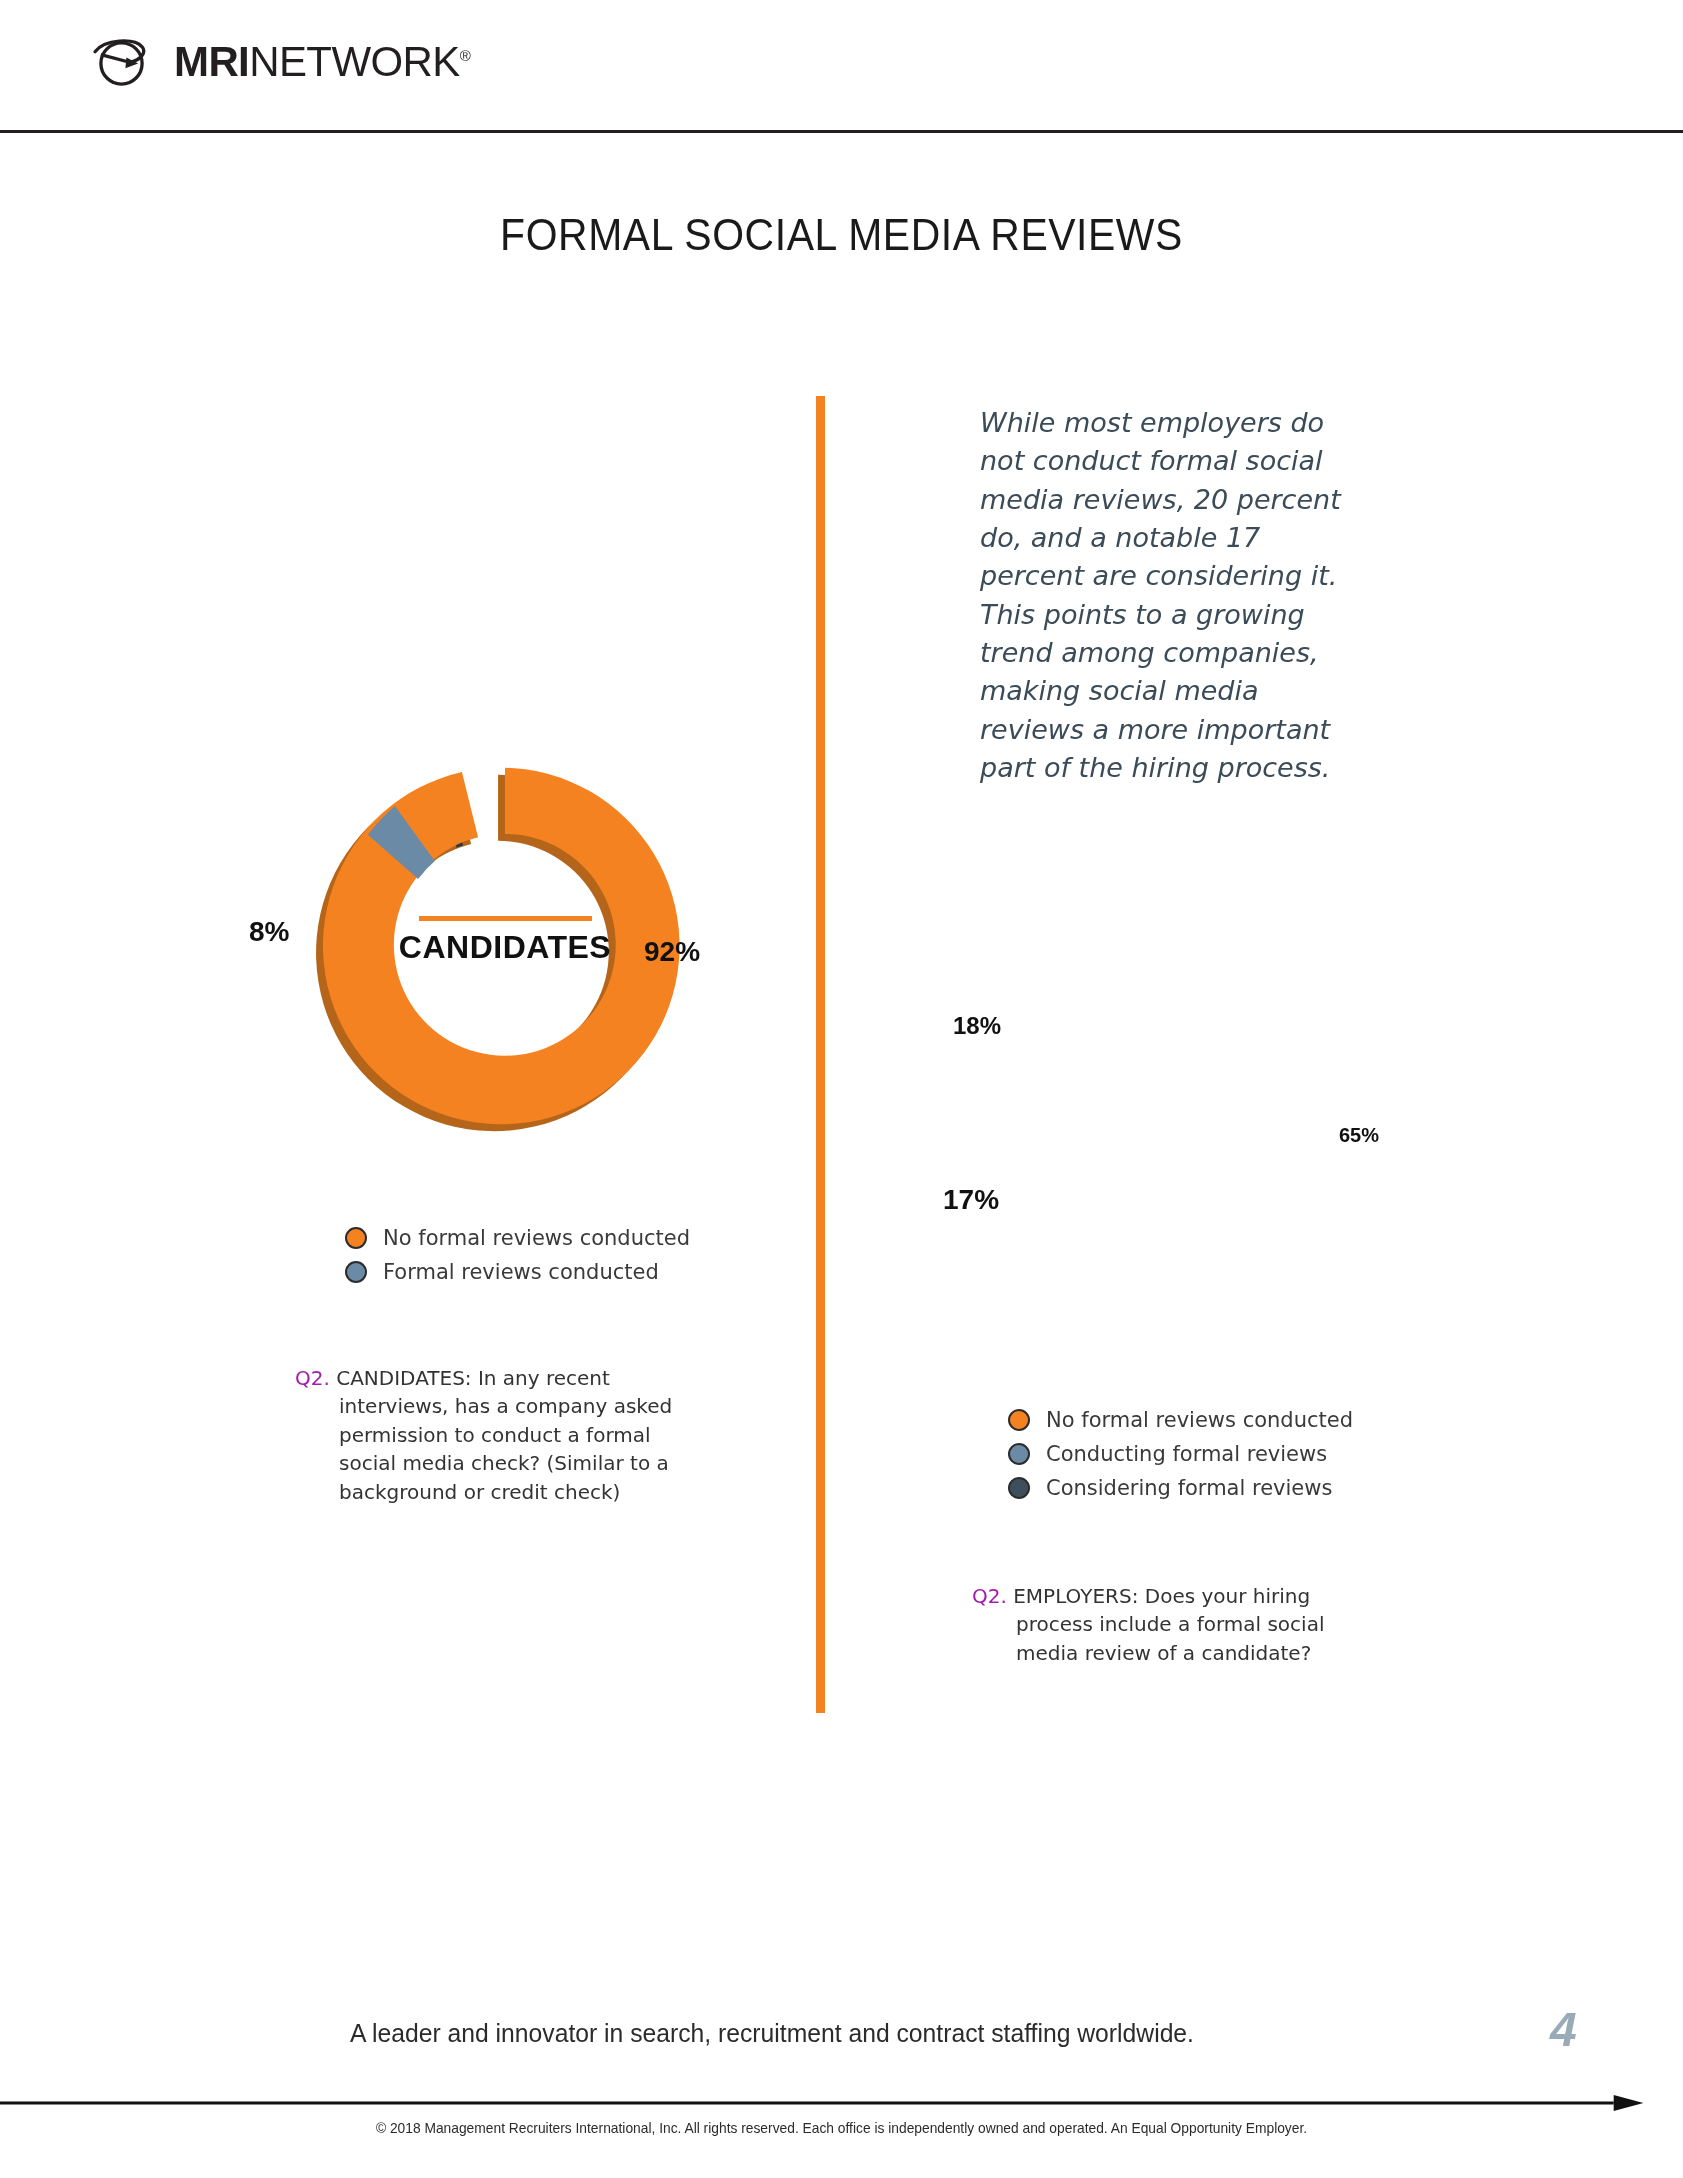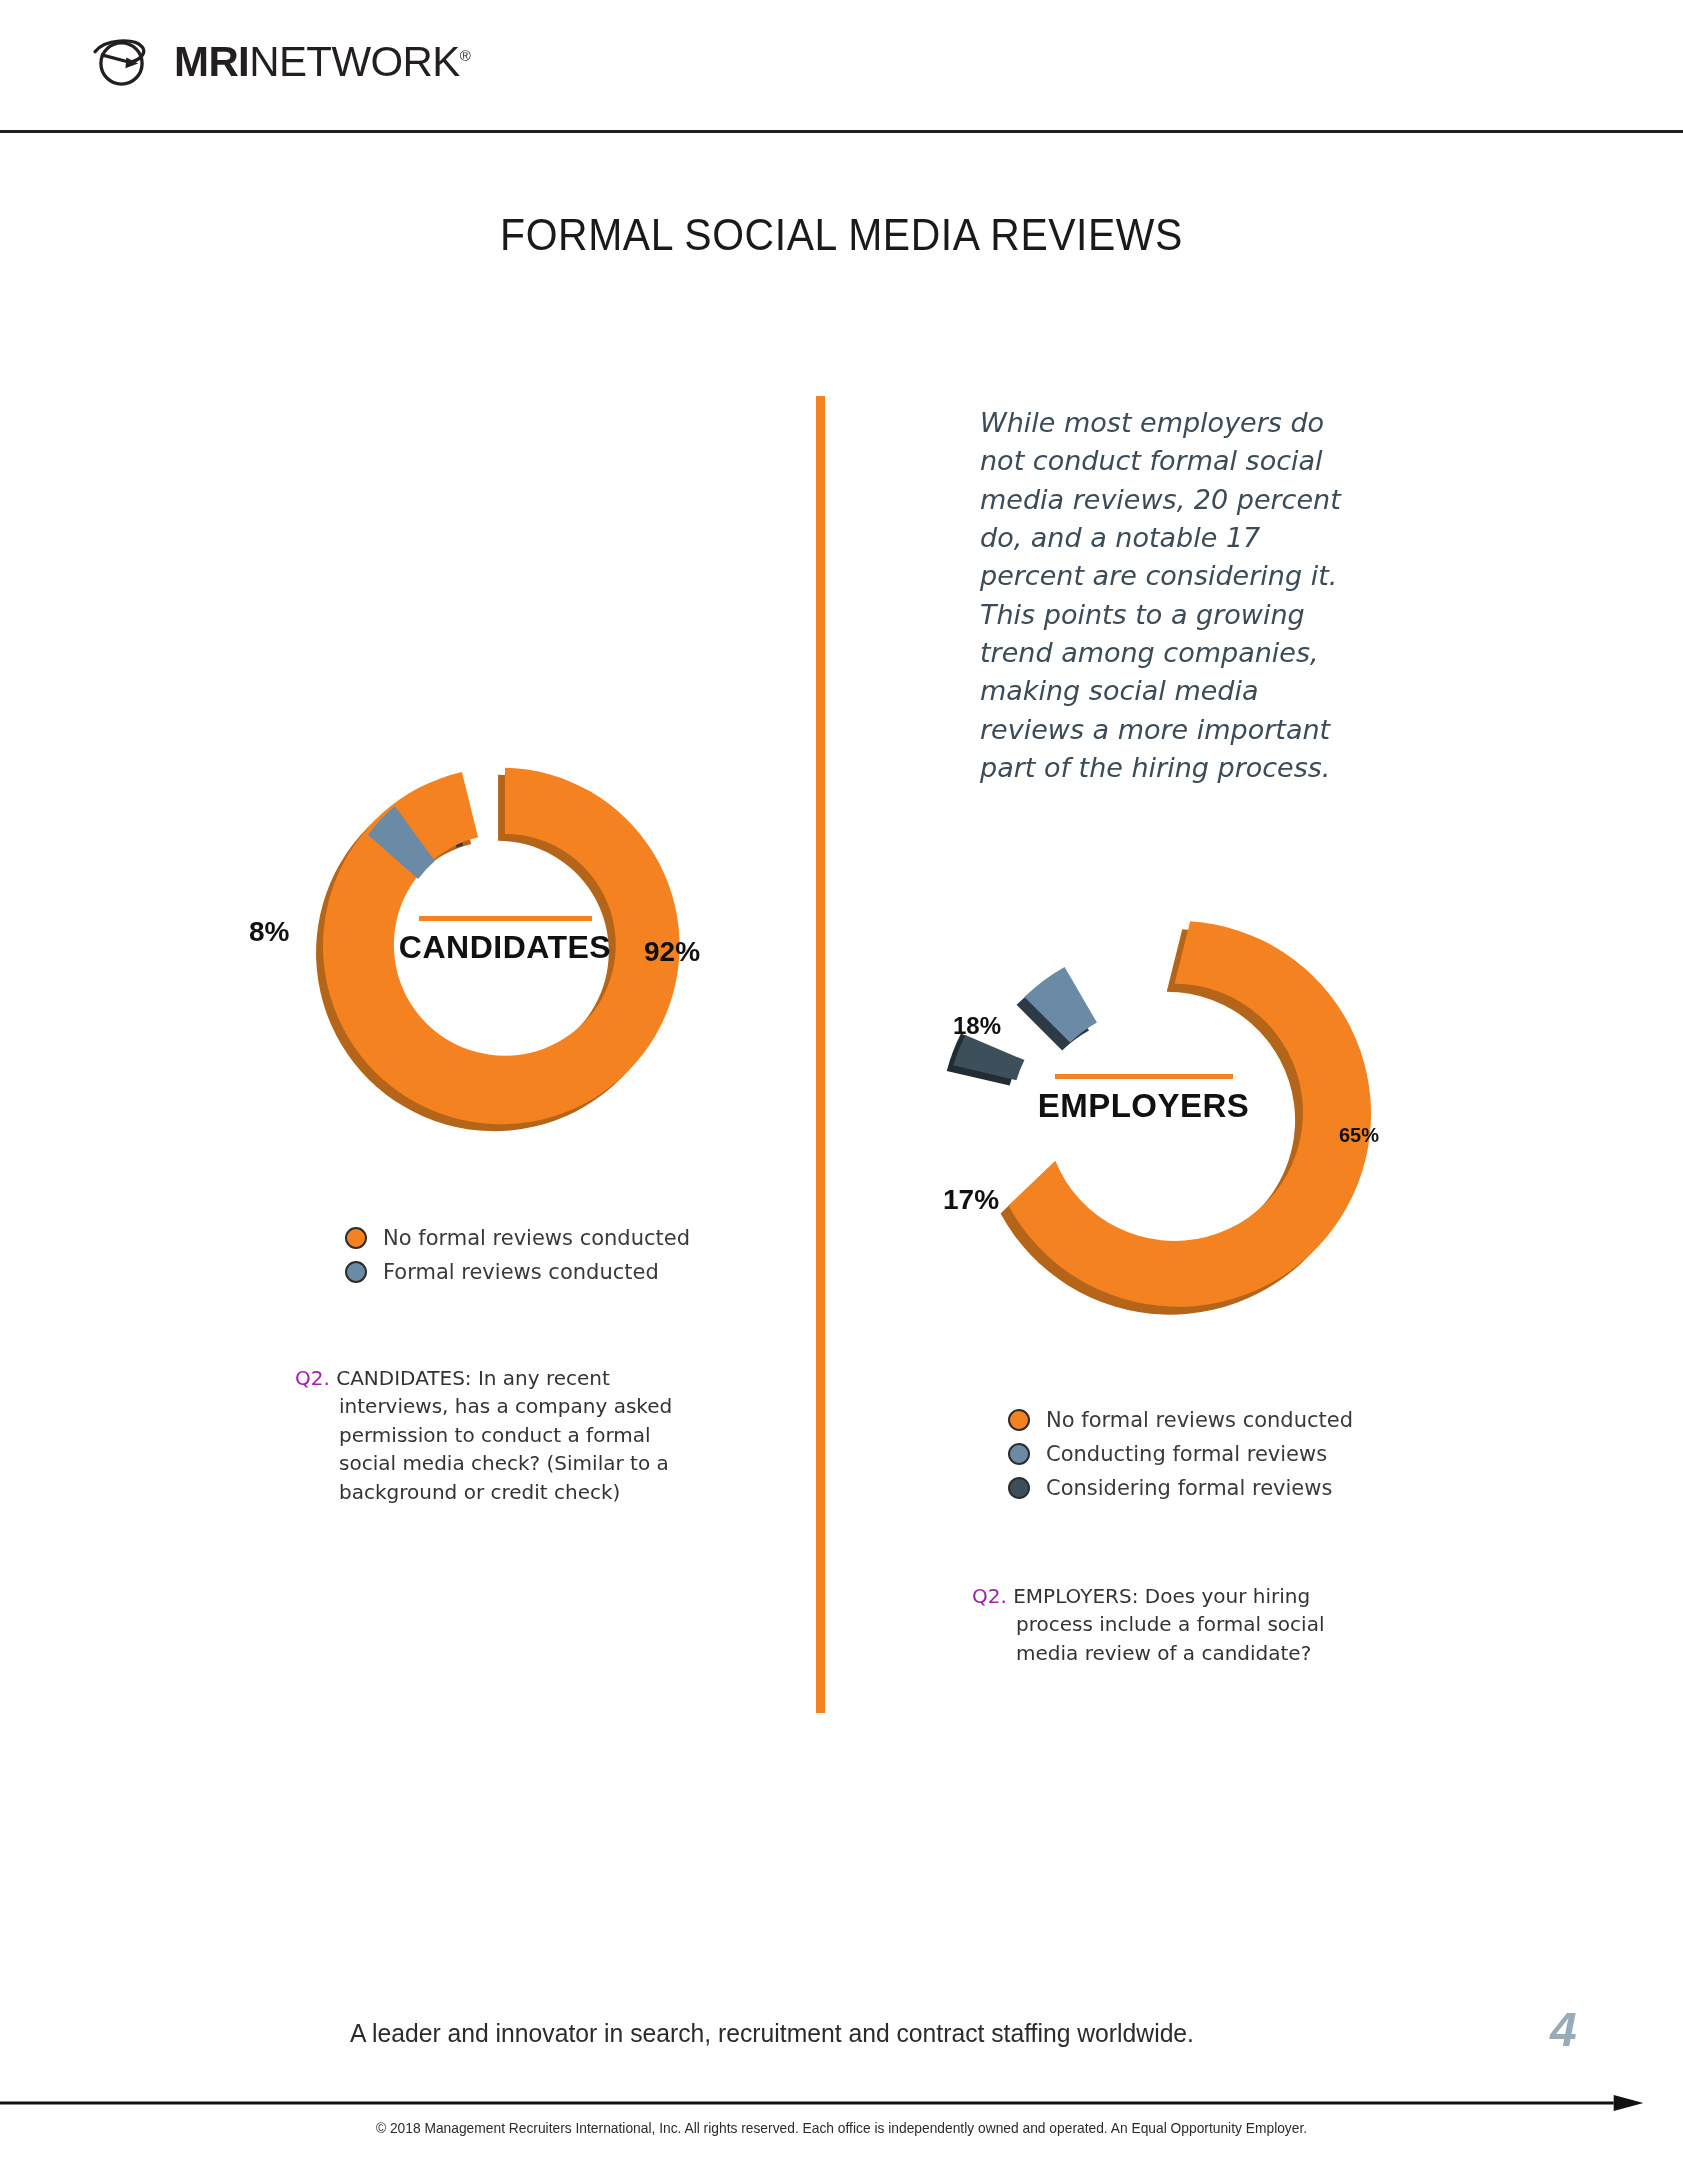--- a/index.html
+++ b/index.html
@@ -266,43 +266,20 @@
 
   <div class="question" style="left:295px; top:1364px; width:356px;">
     <span class="qnum">Q2.</span>
     <span>CANDIDATES: In any recent interviews, has a company asked permission to conduct a formal social media check? (Similar to a background or credit check)</span>
   </div>
 
   <div class="col-right">
     <p class="intro">While most employers do not conduct formal social media reviews, 20 percent do, and a notable 17 percent are considering it. This points to a growing trend among companies, making social media reviews a more important part of the hiring process.</p>
   </div>
 
-  <div class="donut-wrap" style="left:916px; top:881px;">
-    <svg width="455" height="455" viewBox="0 0 460 460">
-      <g transform="translate(-8,8)">
-
-        <path d="M 230 35 A 195 195 0 1 1 121.3 358.3 L 156.3 302.9 A 130 130 0 1 0 230 100 Z" transform="rotate(14 230 230)" fill="#B5651A"></path>
-
-        <path d="M 83.2 154.7 A 195 195 0 0 1 113.9 114.4 L 160.8 159.5 A 130 130 0 0 0 140.3 186.4 Z" transform="rotate(16 230 230)" fill="#2D3B46"></path>
-
-        <path d="M 35.3 255.6 A 195 195 0 0 1 35.2 215.1 L 99.9 219.5 A 130 130 0 0 0 99.9 246.5 Z" transform="rotate(21 230 230)" fill="#222c35"></path>
-      </g>
-
-      <path d="M 230 35 A 195 195 0 1 1 121.3 358.3 L 156.3 302.9 A 130 130 0 1 0 230 100 Z" transform="rotate(14 230 230)" fill="#F58220"></path>
-
-      <path d="M 83.2 154.7 A 195 195 0 0 1 113.9 114.4 L 160.8 159.5 A 130 130 0 0 0 140.3 186.4 Z" transform="rotate(16 230 230)" fill="#6A8AA5"></path>
-
-      <path d="M 35.9 265.0 A 195 195 0 0 1 35.1 232.0 L 100.1 232.0 A 130 130 0 0 0 100.6 254.0 Z" transform="rotate(23 230 230)" fill="#3E4F5C"></path>
-    </svg>
-
-    <div class="center-label" style="left:99px; top:193px; width:257px; font-size:33px; letter-spacing:0.5px;">
-      <div class="center-rule" style="width:178px;"></div>
-      <span>EMPLOYERS</span>
-    </div>
-  </div>
 
   <div class="pct" style="left:953px; top:1012px; font-size:24px;">18%</div>
   <div class="pct" style="left:943px; top:1184px; font-size:28px;">17%</div>
   <div class="pct" style="left:1339px; top:1124px; font-size:20px;">65%</div>
 
   <div class="legend" style="left:1008px; top:1408px;">
     <div class="legend-item">
       <span class="legend-dot" style="background:#F58220;"></span>
       <span class="legend-label">No formal reviews conducted</span>
     </div>

